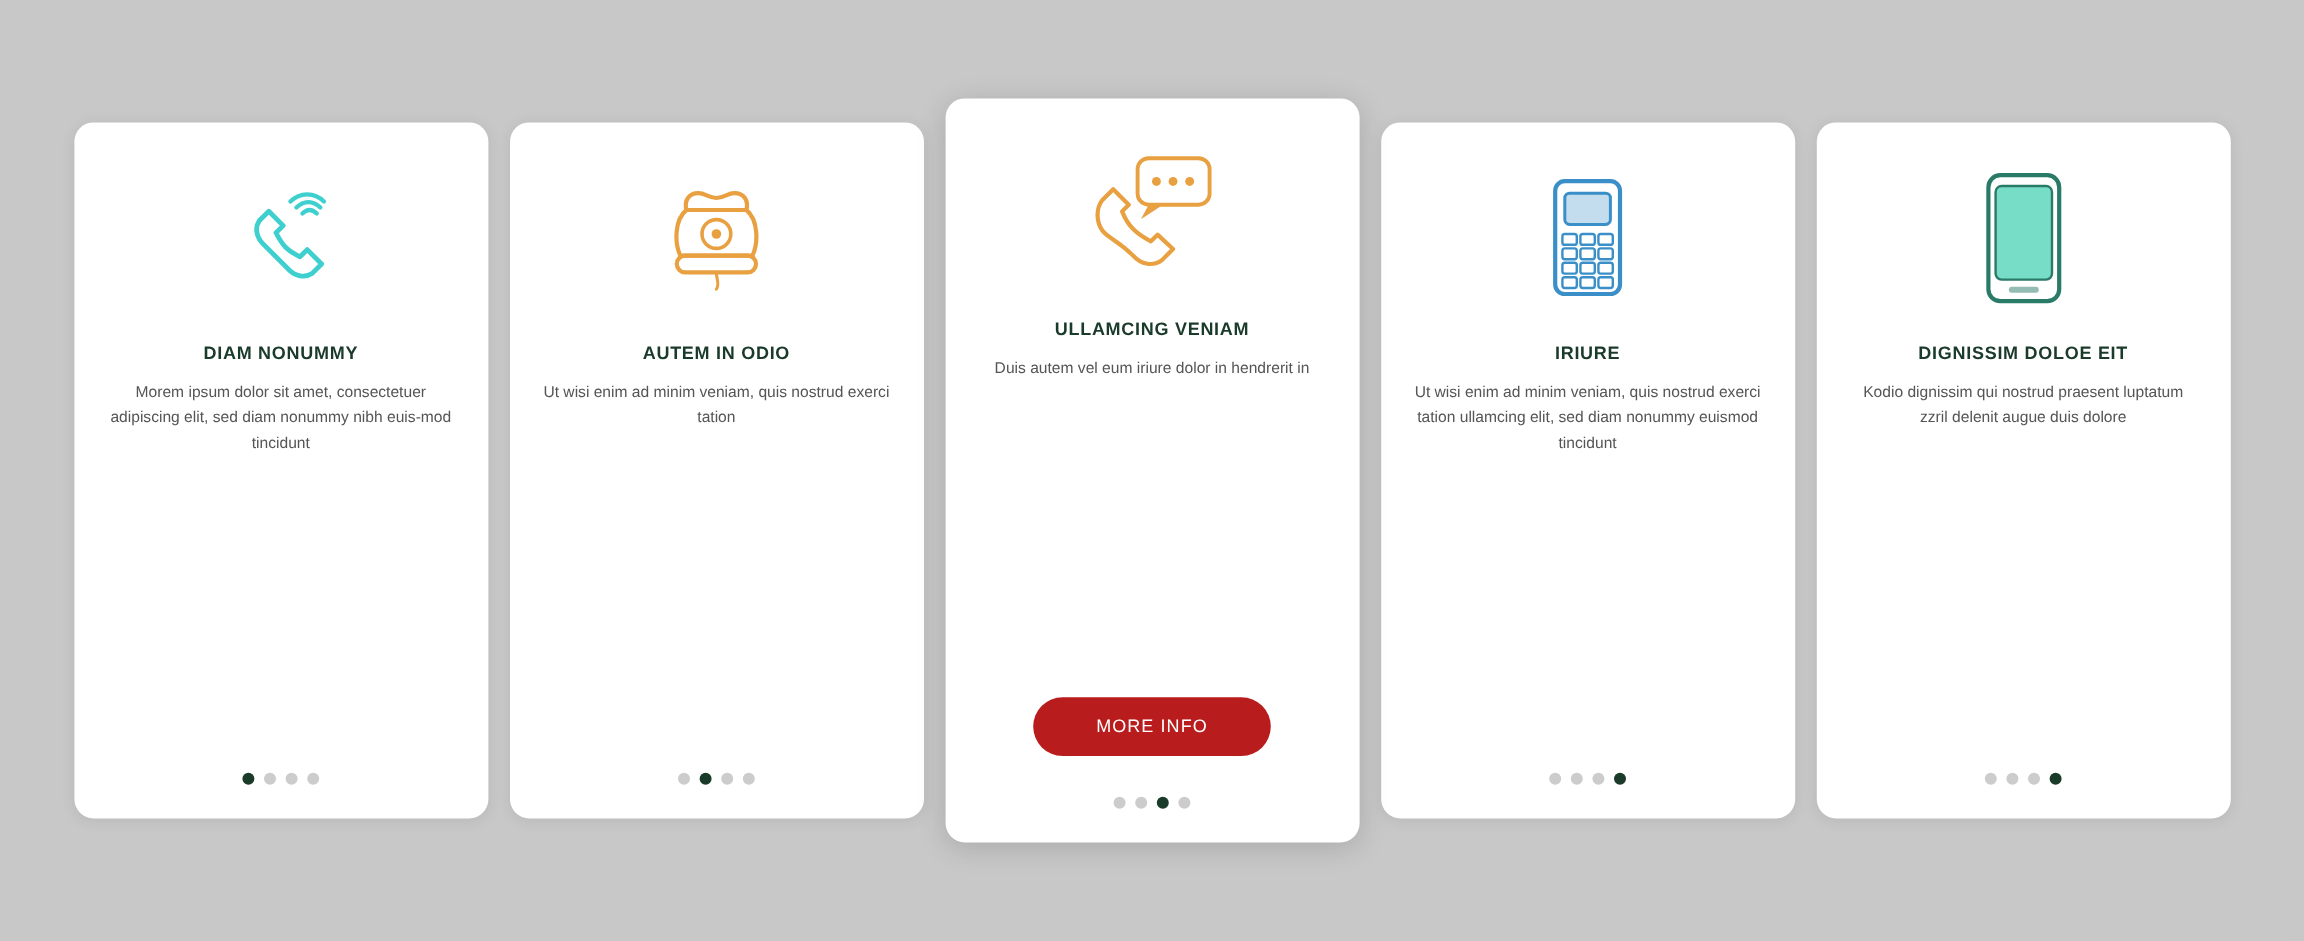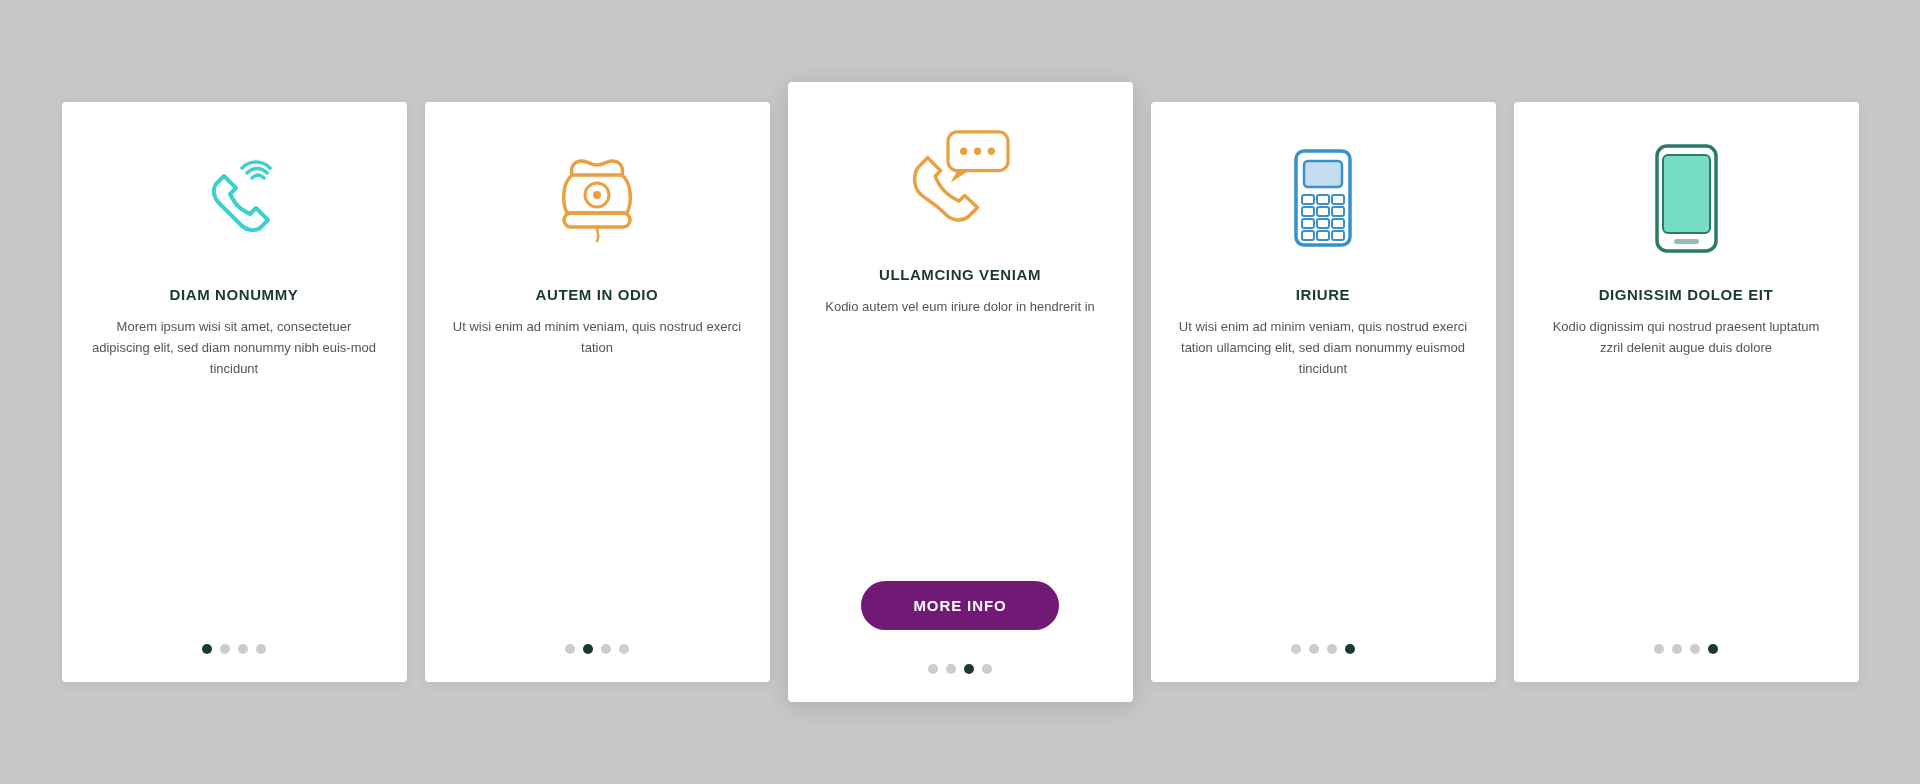--- a/index.html
+++ b/index.html
@@ -13,21 +13,21 @@
       font-family: Arial, sans-serif;
     }
     .cards-container {
       display: flex;
       gap: 18px;
       align-items: center;
       justify-content: center;
     }
     .card {
       background: #ffffff;
-      border-radius: 4px;
+      border-radius: 16px;
       display: flex;
       flex-direction: column;
       align-items: center;
       padding: 36px 28px 28px 28px;
       width: 345px;
       min-height: 580px;
       box-shadow: 0 2px 12px rgba(0,0,0,0.08);
       position: relative;
     }
     .card.active {
@@ -54,27 +54,27 @@
     }
     .card-text {
       font-size: 13px;
       color: #555;
       text-align: center;
       line-height: 1.6;
       margin-bottom: 24px;
       flex: 1;
     }
     .more-info-btn {
-      background: #701a75;
+      background: #b91c1c;
       color: #fff;
       border: none;
       border-radius: 30px;
       padding: 16px 52px;
       font-size: 15px;
-      font-weight: 700;
+      font-weight: 400;
       letter-spacing: 0.06em;
       cursor: pointer;
       margin-bottom: 24px;
       text-transform: uppercase;
     }
     .dots-row {
       display: flex;
       gap: 8px;
       align-items: center;
       margin-top: auto;
@@ -101,21 +101,21 @@
       <svg width="100" height="100" viewBox="0 0 100 100" fill="none">
 
         <path d="M35 55 C30 50, 28 42, 32 36 L40 28 L52 40 L46 46 C46 46, 50 54, 54 58 C58 62, 66 66, 66 66 L72 60 L84 72 L76 80 C70 84, 62 82, 57 77 C47 67, 40 60, 35 55Z" fill="none" stroke="#3ecfcf" stroke-width="4" stroke-linejoin="round"></path>
 
         <path d="M68 30 C72 26, 76 26, 80 30" stroke="#3ecfcf" stroke-width="3.5" stroke-linecap="round" fill="none"></path>
         <path d="M63 25 C69 19, 77 19, 83 25" stroke="#3ecfcf" stroke-width="3.5" stroke-linecap="round" fill="none"></path>
         <path d="M58 20 C66 12, 78 12, 86 20" stroke="#3ecfcf" stroke-width="3.5" stroke-linecap="round" fill="none"></path>
       </svg>
     </div>
     <div class="card-title">DIAM NONUMMY</div>
-    <div class="card-text">Morem ipsum wisi sit amet, consectetuer adipiscing elit, sed diam nonummy nibh euis-mod tincidunt</div>
+    <div class="card-text">Morem ipsum dolor sit amet, consectetuer adipiscing elit, sed diam nonummy nibh euis-mod tincidunt</div>
     <div class="dots-row">
       <div class="dot active"></div>
       <div class="dot"></div>
       <div class="dot"></div>
       <div class="dot"></div>
     </div>
   </div>
 
   <div class="card">
     <div class="icon-area">
@@ -152,21 +152,21 @@
         <circle cx="69" cy="31" r="4" fill="#e8a040"></circle>
         <circle cx="84" cy="31" r="4" fill="#e8a040"></circle>
         <circle cx="99" cy="31" r="4" fill="#e8a040"></circle>
 
         <path d="M62 52 L55 65 L75 52Z" fill="#e8a040"></path>
 
         <path d="M20 75 C15 68, 14 56, 20 48 L30 38 L44 52 L38 58 C38 58, 42 68, 48 74 C54 80, 64 85, 64 85 L70 79 L84 92 L74 102 C66 108, 55 106, 48 98 C34 84, 25 82, 20 75Z" fill="none" stroke="#e8a040" stroke-width="3.8" stroke-linejoin="round"></path>
       </svg>
     </div>
     <div class="card-title">ULLAMCING VENIAM</div>
-    <div class="card-text">Kodio autem vel eum iriure dolor in hendrerit in</div>
+    <div class="card-text">Duis autem vel eum iriure dolor in hendrerit in</div>
     <button class="more-info-btn">MORE INFO</button>
     <div class="dots-row">
       <div class="dot"></div>
       <div class="dot"></div>
       <div class="dot active"></div>
       <div class="dot"></div>
     </div>
   </div>
 
   <div class="card">

